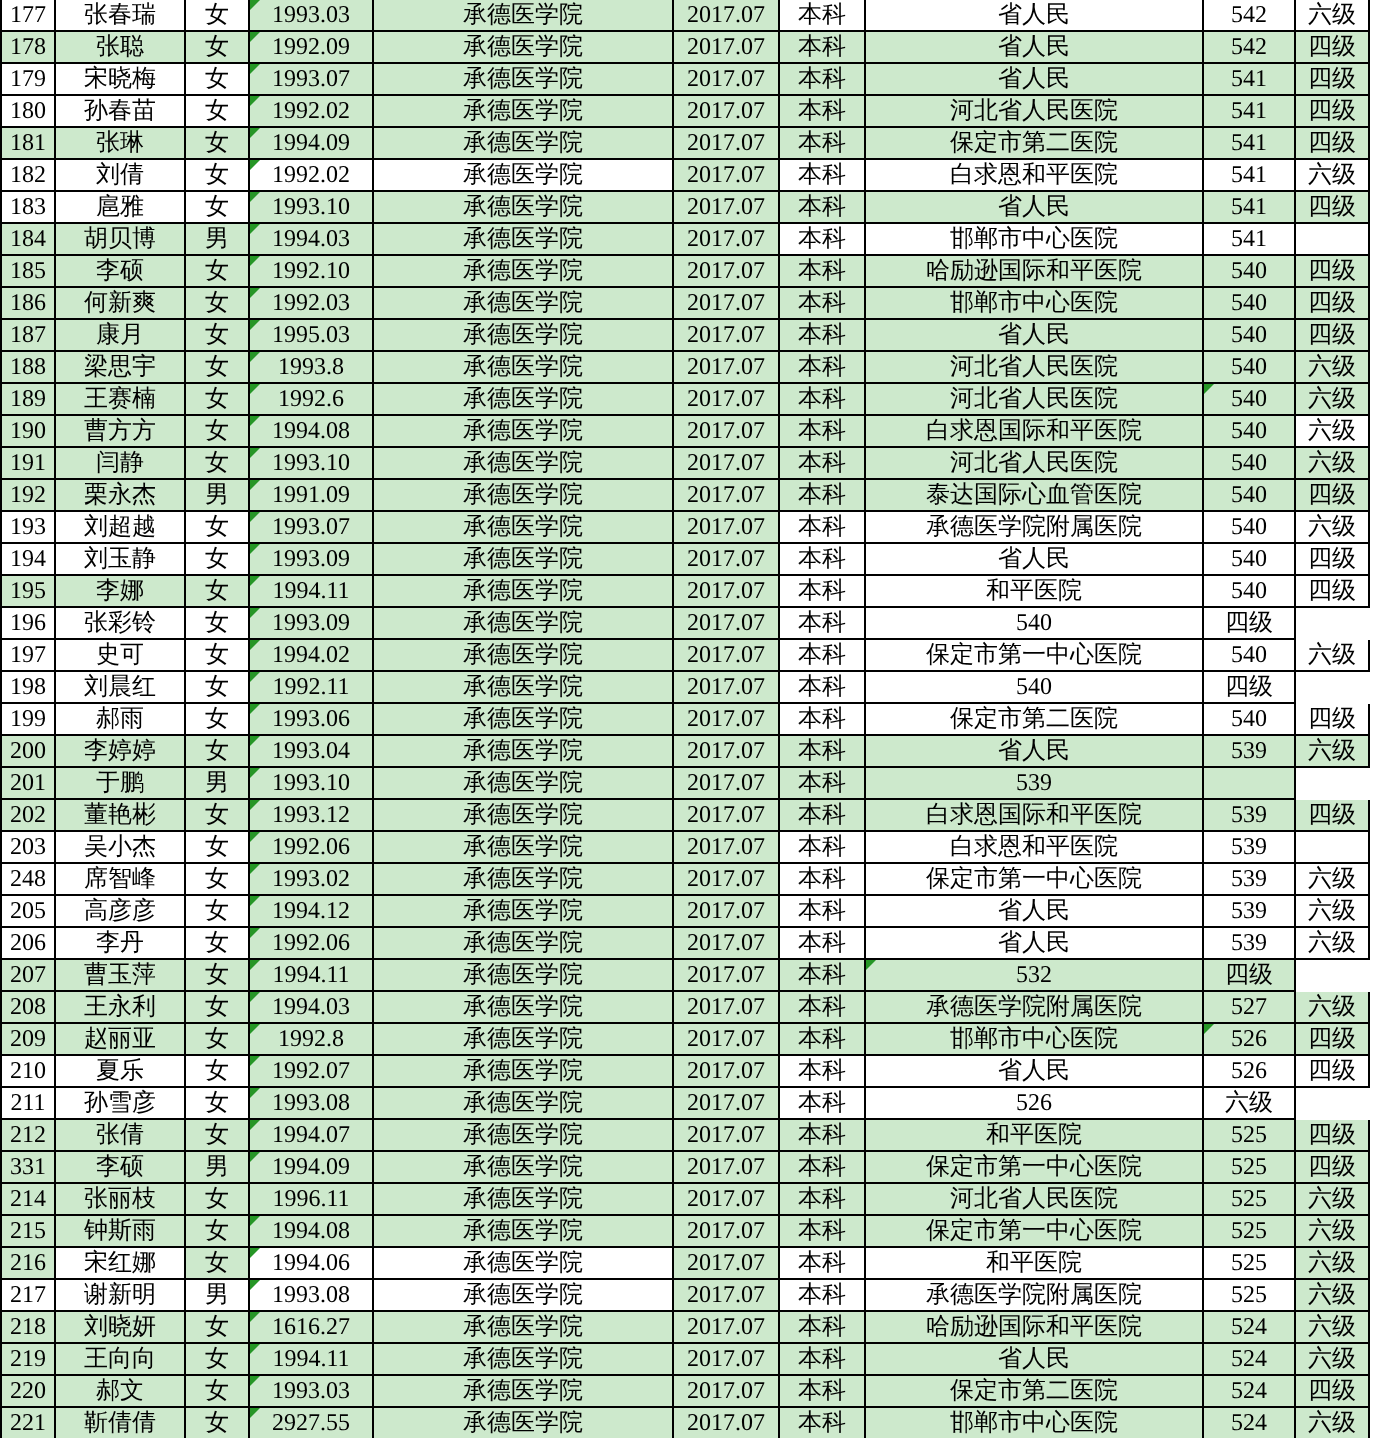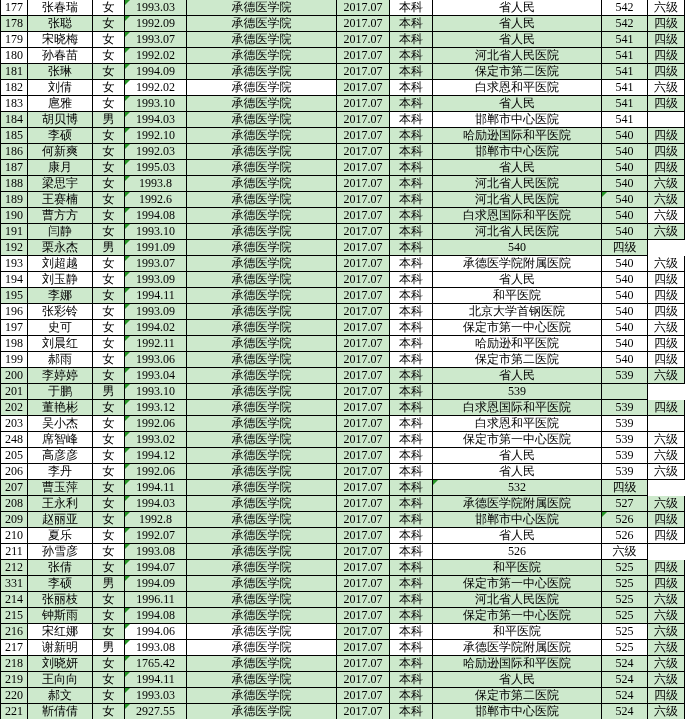--- a/index.html
+++ b/index.html
@@ -236,20 +236,21 @@
       <div class="gutter"></div>
     </div>
     <div class="row">
       <div class="cell g">192</div>
       <div class="cell g">栗永杰</div>
       <div class="cell g">男</div>
       <div class="cell g tri">1991.09</div>
       <div class="cell g">承德医学院</div>
       <div class="cell g">2017.07</div>
       <div class="cell g">本科</div>
+      <div class="cell g">泰达国际心血管医院</div>
       <div class="cell g">540</div>
       <div class="cell g">四级</div>
       <div class="gutter"></div>
     </div>
     <div class="row">
       <div class="cell w">193</div>
       <div class="cell w">刘超越</div>
       <div class="cell w">女</div>
       <div class="cell g tri">1993.07</div>
       <div class="cell g">承德医学院</div>
@@ -287,21 +288,20 @@
       <div class="gutter"></div>
     </div>
     <div class="row">
       <div class="cell w">196</div>
       <div class="cell w">张彩铃</div>
       <div class="cell w">女</div>
       <div class="cell g tri">1993.09</div>
       <div class="cell g">承德医学院</div>
       <div class="cell g">2017.07</div>
       <div class="cell w">本科</div>
-      <div class="cell w">北京大学首钢医院</div>
       <div class="cell w">540</div>
       <div class="cell w">四级</div>
       <div class="gutter"></div>
     </div>
     <div class="row">
       <div class="cell w">197</div>
       <div class="cell w">史可</div>
       <div class="cell w">女</div>
       <div class="cell g tri">1994.02</div>
       <div class="cell g">承德医学院</div>
@@ -313,21 +313,20 @@
       <div class="gutter"></div>
     </div>
     <div class="row">
       <div class="cell w">198</div>
       <div class="cell w">刘晨红</div>
       <div class="cell w">女</div>
       <div class="cell g tri">1992.11</div>
       <div class="cell g">承德医学院</div>
       <div class="cell g">2017.07</div>
       <div class="cell w">本科</div>
-      <div class="cell w">哈励逊和平医院</div>
       <div class="cell w">540</div>
       <div class="cell w">四级</div>
       <div class="gutter"></div>
     </div>
     <div class="row">
       <div class="cell w">199</div>
       <div class="cell w">郝雨</div>
       <div class="cell w">女</div>
       <div class="cell g tri">1993.06</div>
       <div class="cell g">承德医学院</div>
@@ -566,21 +565,21 @@
       <div class="cell w">本科</div>
       <div class="cell w">承德医学院附属医院</div>
       <div class="cell w">525</div>
       <div class="cell g">六级</div>
       <div class="gutter"></div>
     </div>
     <div class="row">
       <div class="cell g">218</div>
       <div class="cell g">刘晓妍</div>
       <div class="cell g">女</div>
-      <div class="cell g tri">1765.42</div>
+      <div class="cell g tri">1616.27</div>
       <div class="cell g">承德医学院</div>
       <div class="cell g">2017.07</div>
       <div class="cell g">本科</div>
       <div class="cell g">哈励逊国际和平医院</div>
       <div class="cell g">524</div>
       <div class="cell g">六级</div>
       <div class="gutter"></div>
     </div>
     <div class="row">
       <div class="cell g">219</div>

